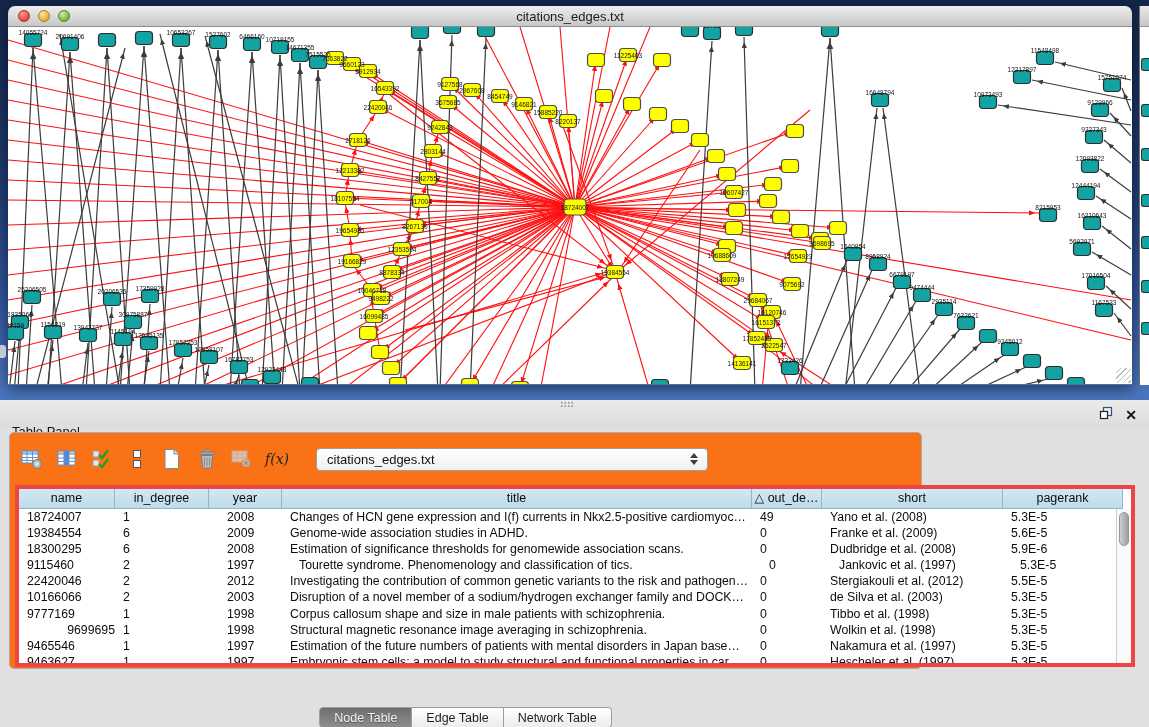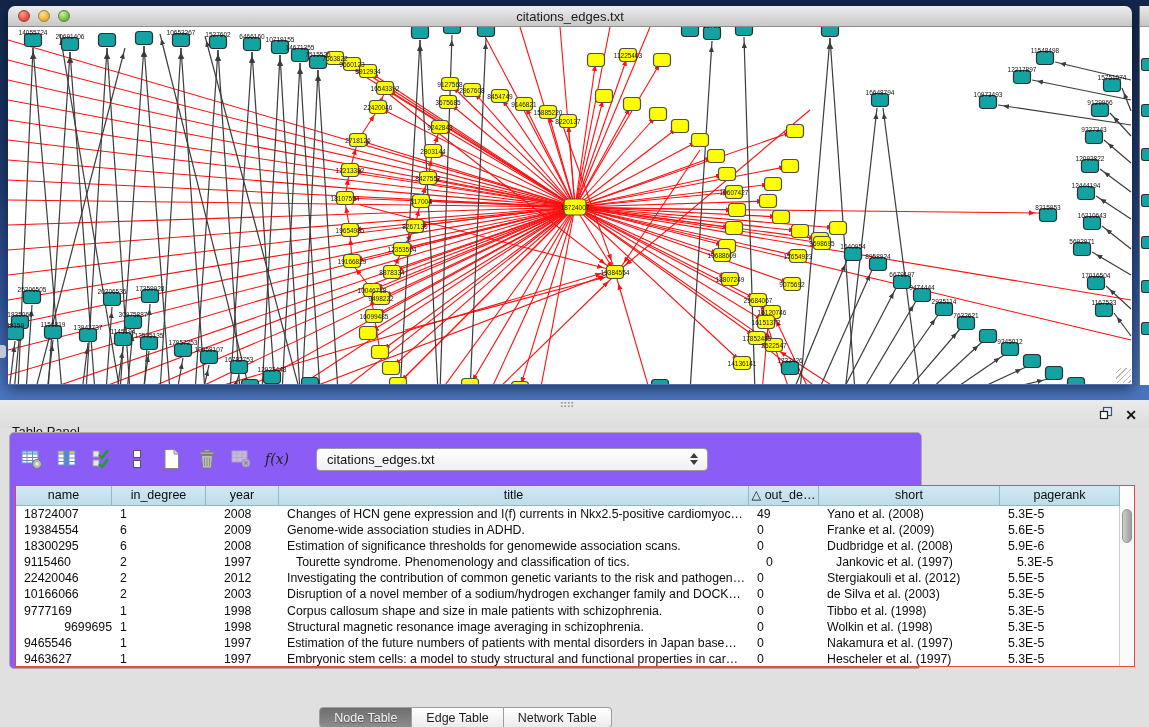--- a/index.html
+++ b/index.html
@@ -37,33 +37,33 @@
 
   
   .table-panel{position:absolute;left:0;top:400px;width:1149px;height:327px;background:#e0e0e0;}
   .panel-header{position:relative;height:28px;background:linear-gradient(#ebebeb,#dddddd);}
   .panel-title{position:absolute;left:12px;top:24px;font-size:13px;color:#141414;}
   .grip{position:absolute;left:560px;top:1px;width:14px;height:7px;
         background-image:radial-gradient(#9a9a9a 1px,transparent 1.2px);background-size:3.5px 3.5px;}
   .panel-actions{position:absolute;right:12px;top:6px;display:flex;gap:12px;align-items:center;}
   .close-x{font-size:14px;font-weight:700;color:#111;line-height:14px;cursor:default;}
   .content-box{position:absolute;left:9px;top:32px;width:913px;height:237px;
-               background:#8b5cf6;border:1px solid #ababab;border-radius:5px;}
+               background:#f97316;border:1px solid #ababab;border-radius:5px;}
   .toolbar{position:absolute;left:10px;top:6px;height:40px;display:flex;align-items:center;gap:11px;}
   .tbtn{width:24px;height:26px;display:flex;align-items:center;justify-content:center;}
   .fx{font-family:"DejaVu Serif",serif;font-style:italic;font-size:14px;color:#222;}
   .combo{width:392px;height:23px;margin-left:16px;background:linear-gradient(#ffffff,#f0f0f0);
          border:1px solid #9c9c9c;border-radius:4px;position:relative;
          font-size:13px;color:#111;line-height:21px;padding:0 24px 0 10px;
          box-shadow:inset 0 1px 1px rgba(255,255,255,.8);}
   .combo .arrows{position:absolute;right:8px;top:4px;width:9px;}
   .tri-up{width:0;height:0;border-left:4px solid transparent;border-right:4px solid transparent;border-bottom:5px solid #3c3c3c;margin-bottom:2px;}
   .tri-dn{width:0;height:0;border-left:4px solid transparent;border-right:4px solid transparent;border-top:5px solid #3c3c3c;}
 
-  .table-wrap{position:absolute;left:5px;top:52px;width:1120px;height:182px;background:#fff;border:1px solid #ef4444;overflow:hidden;}
+  .table-wrap{position:absolute;left:5px;top:52px;width:1120px;height:182px;background:#fff;border:4px solid #ef4444;overflow:hidden;}
   .thead{display:flex;height:20px;}
   .th{background:linear-gradient(#d2e8f3,#bddcea);border-right:1px solid #93b7c8;border-bottom:1px solid #93b7c8;
       font-size:12.5px;color:#0c0c0c;text-align:center;line-height:19px;
       white-space:nowrap;overflow:hidden;flex:0 0 auto;}
   .trow{display:flex;height:16.1px;}
   .td{font-size:12.3px;color:#0c0c0c;line-height:16px;padding-left:8px;
       white-space:nowrap;overflow:hidden;text-overflow:ellipsis;flex:0 0 auto;}
   .td.year{padding-left:18px;}
   .vscroll{position:absolute;right:0;top:20px;bottom:0;width:15px;background:#fafafa;border-left:1px solid #cdcdcd;}
   .vthumb{position:absolute;left:2px;top:3px;width:10px;height:34px;border-radius:6px;

